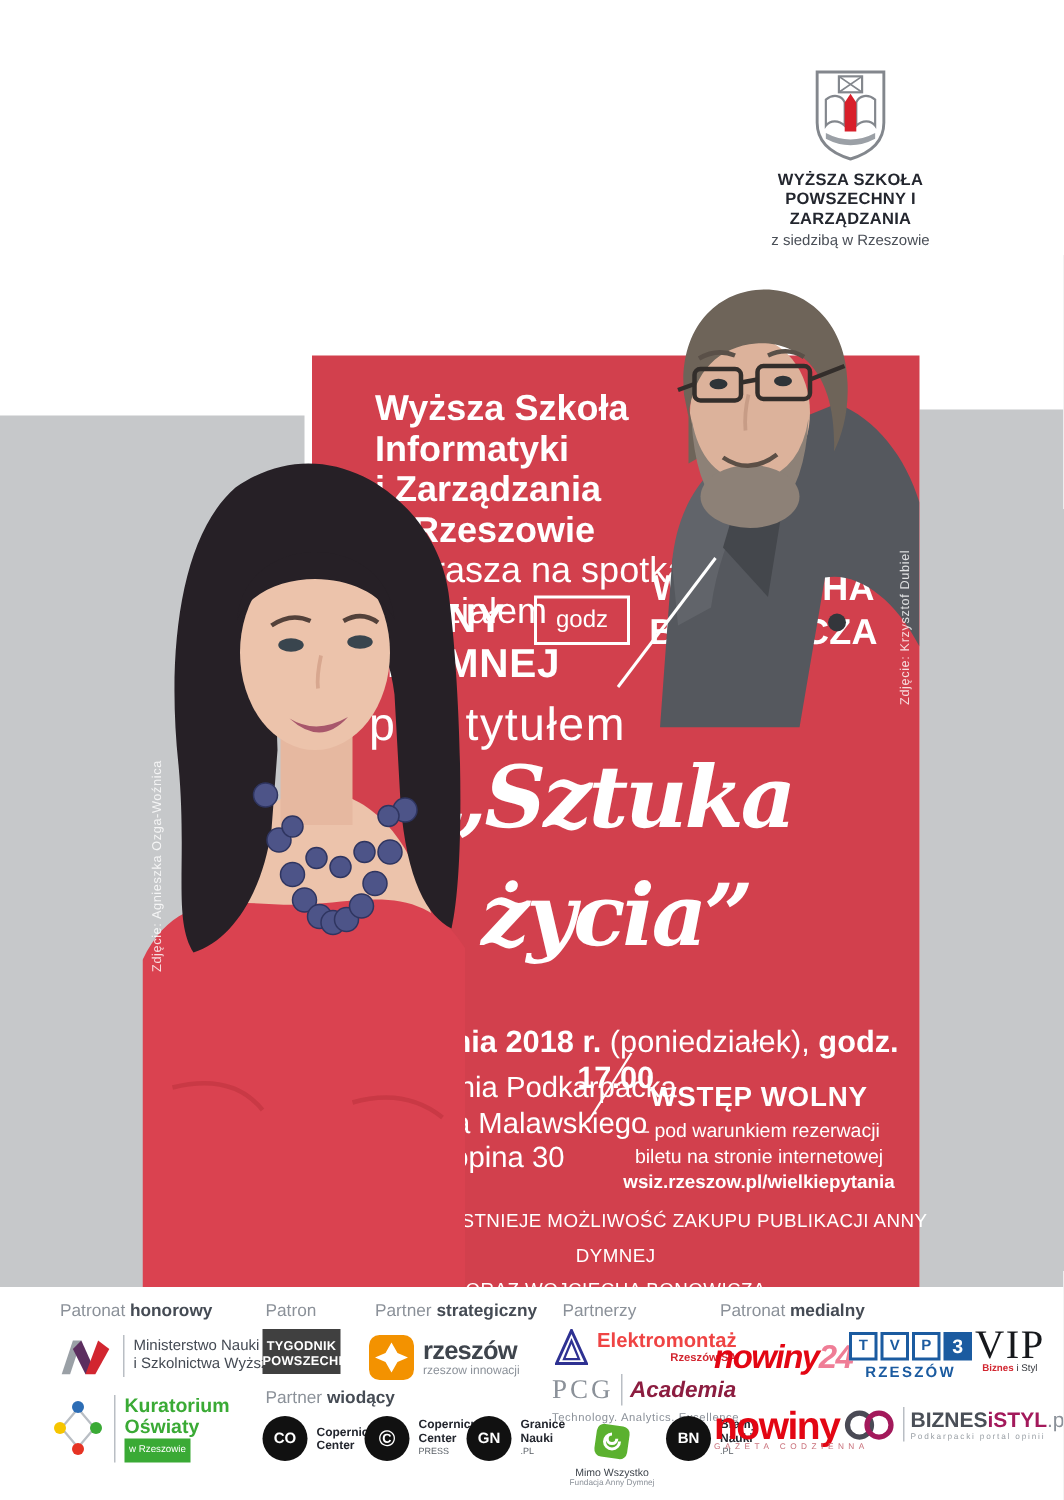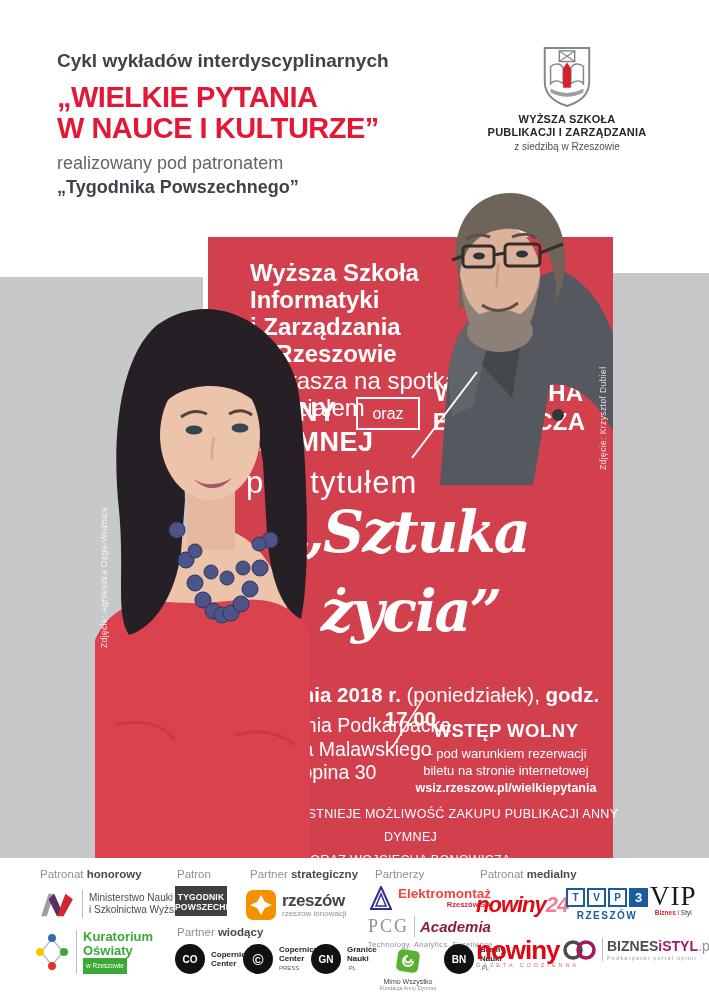--- a/index.html
+++ b/index.html
@@ -87,59 +87,52 @@
   .biz-tag{font-size:5.5px;letter-spacing:1.2px;color:#9aa0a6;margin-top:1px;}
 </style>
 </head>
 <body>
 
 <div class="poster">
 
   <div class="abs gray-left"></div>
   <div class="abs gray-right"></div>
 
-  <div class="abs hdr">
-    <p class="series">Cykl wykładów interdyscyplinarnych</p>
-    <p class="big">„WIELKIE PYTANIA</p>
-    <p class="big">W NAUCE I KULTURZE”</p>
-    <p class="pat1">realizowany pod patronatem</p>
-    <p class="pat2">„Tygodnika Powszechnego”</p>
-  </div>
 
   <div class="abs uni">
     <svg width="58" height="64" viewBox="0 0 60 66">
       <path d="M7,3 H53 V38 Q53,56 30,63 Q7,56 7,38 Z" fill="#ffffff" stroke="#83878d" stroke-width="2"></path>
       <rect x="22" y="6" width="16" height="11" fill="#fff" stroke="#83878d" stroke-width="1.5"></rect>
       <path d="M22,6 L38,17 M38,6 L22,17" stroke="#83878d" stroke-width="1.2"></path>
       <path d="M13,22 C18,18 24,19 26,24 L26,40 C22,36 16,36 13,40 Z" fill="#fff" stroke="#83878d" stroke-width="1.5"></path>
       <path d="M47,22 C42,18 36,19 34,24 L34,40 C38,36 44,36 47,40 Z" fill="#fff" stroke="#83878d" stroke-width="1.5"></path>
       <path d="M26,24 L30,18 L34,24 V44 H26 Z" fill="#d81f2a"></path>
       <path d="M13,45 Q30,54 47,45 L47,49 Q30,58 13,49 Z" fill="#9ba0a6"></path>
     </svg>
     <div class="n">WYŻSZA SZKOŁA</div>
-    <div class="n">PUBLIKACJI I ZARZĄDZANIA</div>
+    <div class="n">POWSZECHNY I ZARZĄDZANIA</div>
     <div class="loc">z siedzibą w Rzeszowie</div>
   </div>
 
   <div class="abs red-panel">
     <div class="abs invite">
       <div>Wyższa Szkoła</div>
       <div>Informatyki</div>
       <div>i Zarządzania</div>
       <div>w Rzeszowie</div>
       <div class="thin">zaprasza na spotkanie</div>
       <div class="thin">z udziałem</div>
     </div>
 
     <div class="abs guest1">
       <div>ANNY</div>
       <div>DYMNEJ</div>
     </div>
 
-    <div class="abs oraz-box">oraz</div>
+    <div class="abs oraz-box">godz</div>
 
     <div class="abs guest2">
       <div>WOJCIECHA</div>
       <div>BONOWICZA</div>
     </div>
 
     <div class="abs podtytulem">pod tytułem</div>
 
     <div class="abs bigtitle">
       <div>„Sztuka</div>

